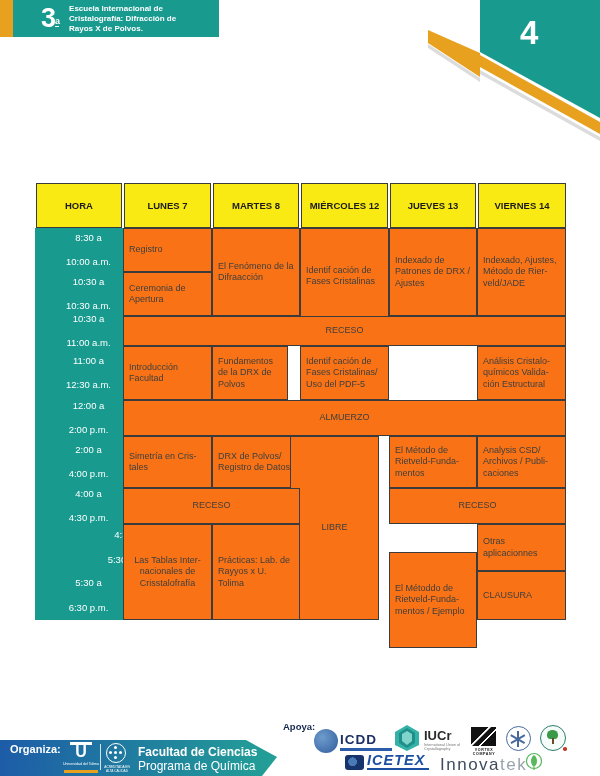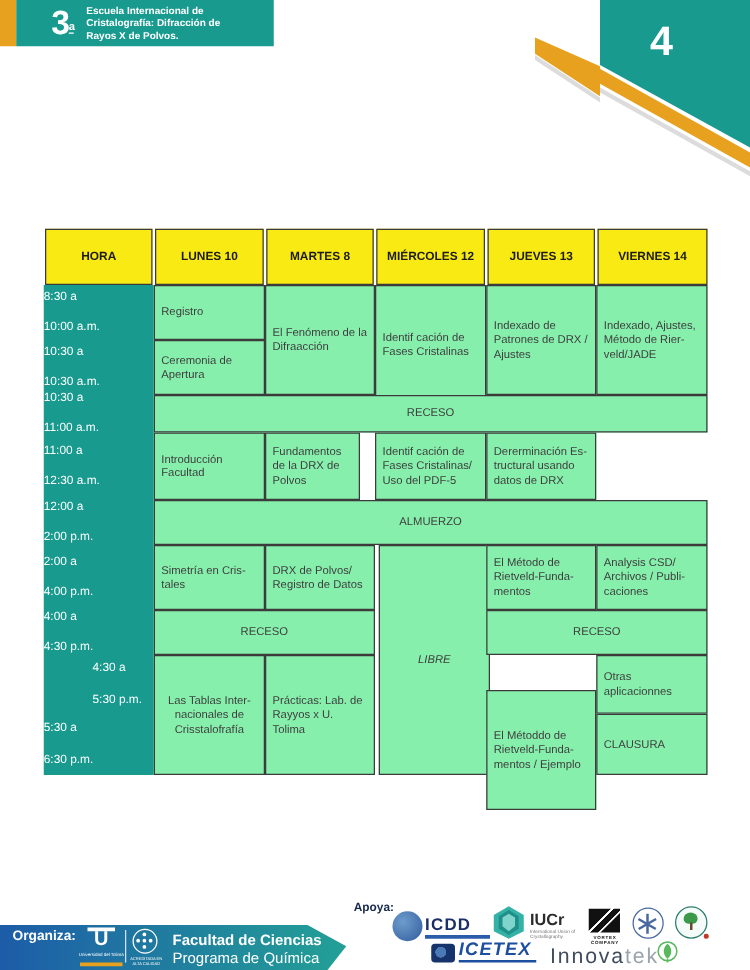--- a/index.html
+++ b/index.html
@@ -17,23 +17,23 @@
   
   .corner-svg{right:0;top:0;}
   .corner-num{fill:#ffffff;font-family:"Liberation Sans",sans-serif;font-weight:bold;font-size:33px;}
 
   
   .table-wrap{left:35px;top:183px;width:533px;height:437px;}
   .hcell{position:absolute;box-sizing:border-box;top:0;height:45px;background:#F8EA12;
          border:1px solid #3b3b3b;display:flex;align-items:center;justify-content:center;
          font-size:9.5px;font-weight:600;color:#1c1c1c;text-align:center;}
   .timecol{position:absolute;box-sizing:border-box;left:0;top:45px;width:88px;height:392px;background:#189A8F;}
-  .time{position:absolute;left:0;width:107px;display:flex;flex-direction:column;align-items:flex-start;
+  .time{position:absolute;left:0;width:107px;display:flex;flex-direction:column;align-items:center;
         justify-content:center;color:#fff;font-size:9.5px;line-height:12.5px;text-align:center;gap:12px;}
-  .cell{position:absolute;box-sizing:border-box;background:#86efac;border:1px solid #3b3b3b;
+  .cell{position:absolute;box-sizing:border-box;background:#f97316;border:1px solid #3b3b3b;
         font-size:9px;color:#3e3e3e;line-height:11.5px;display:flex;align-items:center;
         padding:3px 5px;text-align:left;}
   .cell.center{justify-content:center;text-align:center;padding:2px;}
 
   
   .footer-svg{left:0;top:740px;}
   .organiza{left:10px;top:743px;color:#fff;font-weight:bold;font-size:11px;}
   .ulogo{left:68px;top:743px;width:26px;height:18px;color:#fff;font-weight:bold;font-size:16px;
          text-align:center;line-height:18px;}
   .ulogo-bar{left:70px;top:742px;width:22px;height:3px;background:#fff;}
@@ -86,21 +86,21 @@
   <polygon points="48,44 100,78 100,82 48,48" fill="#dcdcdc"></polygon>
   <polygon points="100,0 220,0 220,118 100,52" fill="#189A8F"></polygon>
   <polygon points="100,55 220,122 220,134 100,67" fill="#E8A11F"></polygon>
   <polygon points="48,30 100,53 100,77 48,43" fill="#E8A11F"></polygon>
   <text x="140" y="44" class="corner-num">4</text>
 </svg>
 
 <div class="abs table-wrap">
 
   <div class="hcell" style="left:1px;width:86px;">HORA</div>
-  <div class="hcell" style="left:89px;width:87px;">LUNES 10</div>
+  <div class="hcell" style="left:89px;width:87px;">LUNES 7</div>
   <div class="hcell" style="left:178px;width:86px;">MARTES 8</div>
   <div class="hcell" style="left:266px;width:87px;">MIÉRCOLES 12</div>
   <div class="hcell" style="left:355px;width:86px;">JUEVES 13</div>
   <div class="hcell" style="left:443px;width:88px;">VIERNES 14</div>
 
   <div class="timecol">
     <div class="time" style="top:0;height:44px;">
         <span>8:30 a</span>
         <span>10:00 a.m.</span>
       </div>
@@ -143,27 +143,27 @@
   <div class="cell" style="left:177px;top:45px;width:88px;height:88px;">El Fenómeno de la Difraacción</div>
   <div class="cell" style="left:265px;top:45px;width:89px;height:96px;">Identif cación de Fases Cristalinas</div>
   <div class="cell" style="left:354px;top:45px;width:88px;height:88px;">Indexado de Patrones de DRX / Ajustes</div>
   <div class="cell" style="left:442px;top:45px;width:89px;height:88px;">Indexado, Ajustes, Método de Rier-veld/JADE</div>
 
   <div class="cell center" style="left:88px;top:133px;width:443px;height:30px;">RECESO</div>
 
   <div class="cell" style="left:88px;top:163px;width:89px;height:54px;">Introducción Facultad</div>
   <div class="cell" style="left:177px;top:163px;width:76px;height:54px;">Fundamentos de la DRX de Polvos</div>
   <div class="cell" style="left:265px;top:163px;width:89px;height:54px;">Identif cación de Fases Cristalinas/ Uso del PDF-5</div>
-  <div class="cell" style="left:354px;top:163px;width:88px;height:54px;">Dererminación Es-tructural usando datos de DRX</div>
+  <div class="cell" style="left:442px;top:163px;width:89px;height:54px;">Análisis Cristalo-químicos Valida-ción Estructural</div>
 
   <div class="cell center" style="left:88px;top:217px;width:443px;height:36px;">ALMUERZO</div>
 
   <div class="cell" style="left:88px;top:253px;width:89px;height:52px;">Simetría en Cris-tales</div>
   <div class="cell" style="left:177px;top:253px;width:88px;height:52px;">DRX de Polvos/ Registro de Datos</div>
-  <div class="cell center" style="left:268px;top:253px;width:89px;height:184px;font-style:italic;">LIBRE</div>
+  <div class="cell center" style="left:255px;top:253px;width:89px;height:184px;">LIBRE</div>
   <div class="cell" style="left:354px;top:253px;width:88px;height:52px;">El Método de Rietveld-Funda-mentos</div>
   <div class="cell" style="left:442px;top:253px;width:89px;height:52px;">Analysis CSD/ Archivos / Publi-caciones</div>
 
   <div class="cell center" style="left:88px;top:305px;width:177px;height:36px;">RECESO</div>
   <div class="cell center" style="left:354px;top:305px;width:177px;height:36px;">RECESO</div>
 
   <div class="cell" style="left:88px;top:341px;width:89px;height:96px;text-align:center;">Las Tablas Inter-nacionales de Crisstalofrafía</div>
   <div class="cell" style="left:177px;top:341px;width:88px;height:96px;">Prácticas: Lab. de Rayyos x U. Tolima</div>
   <div class="cell" style="left:354px;top:341px;width:88px;height:96px;margin-top:28px;">El Métoddo de Rietveld-Funda-mentos / Ejemplo</div>
   <div class="cell" style="left:442px;top:341px;width:89px;height:47px;">Otras aplicacionnes</div>

